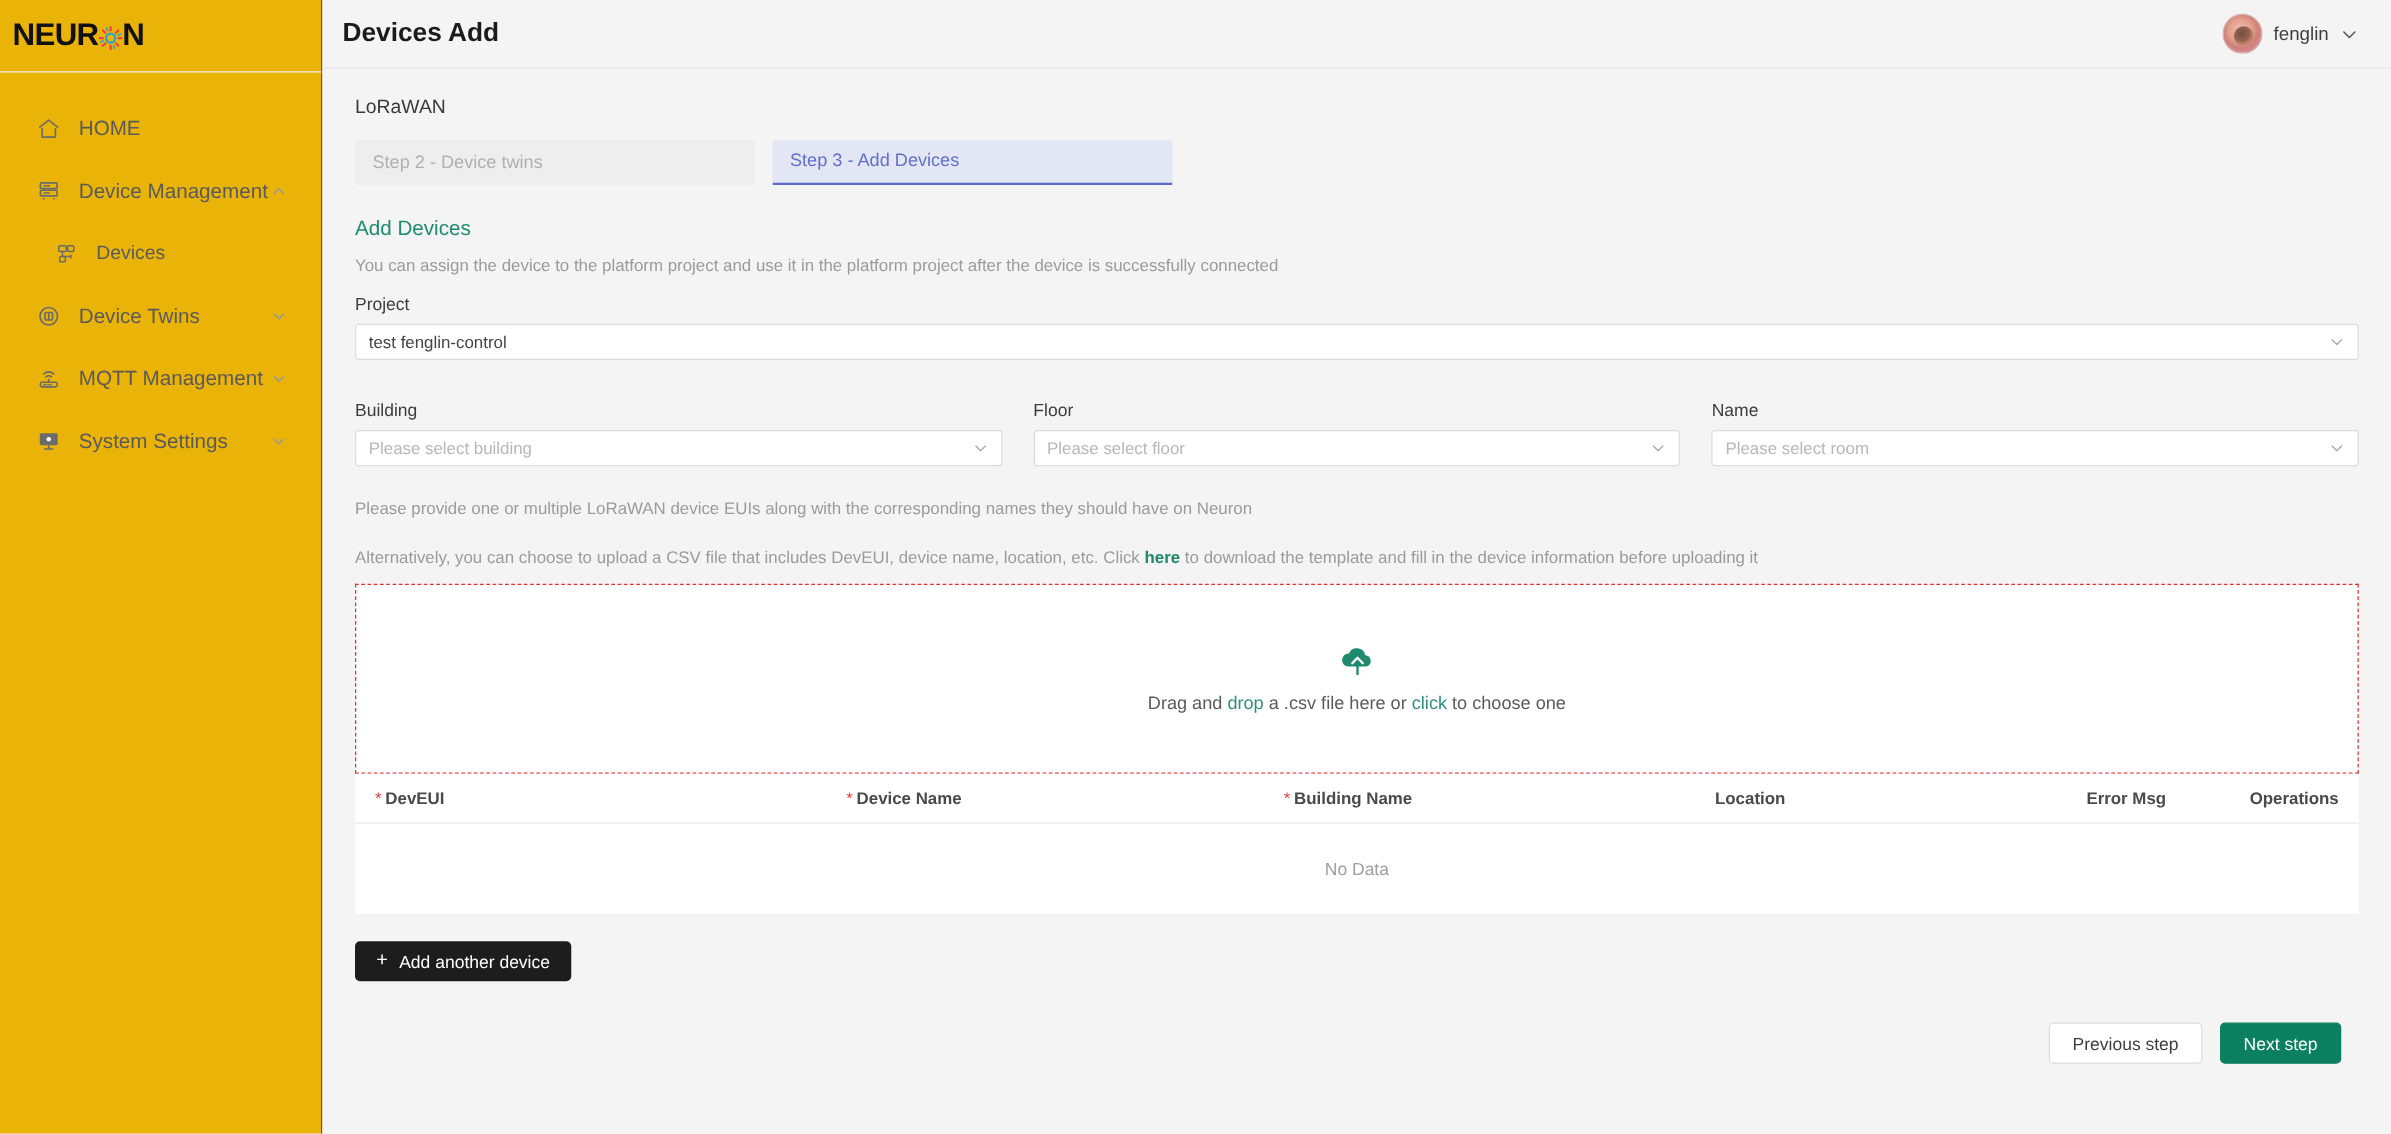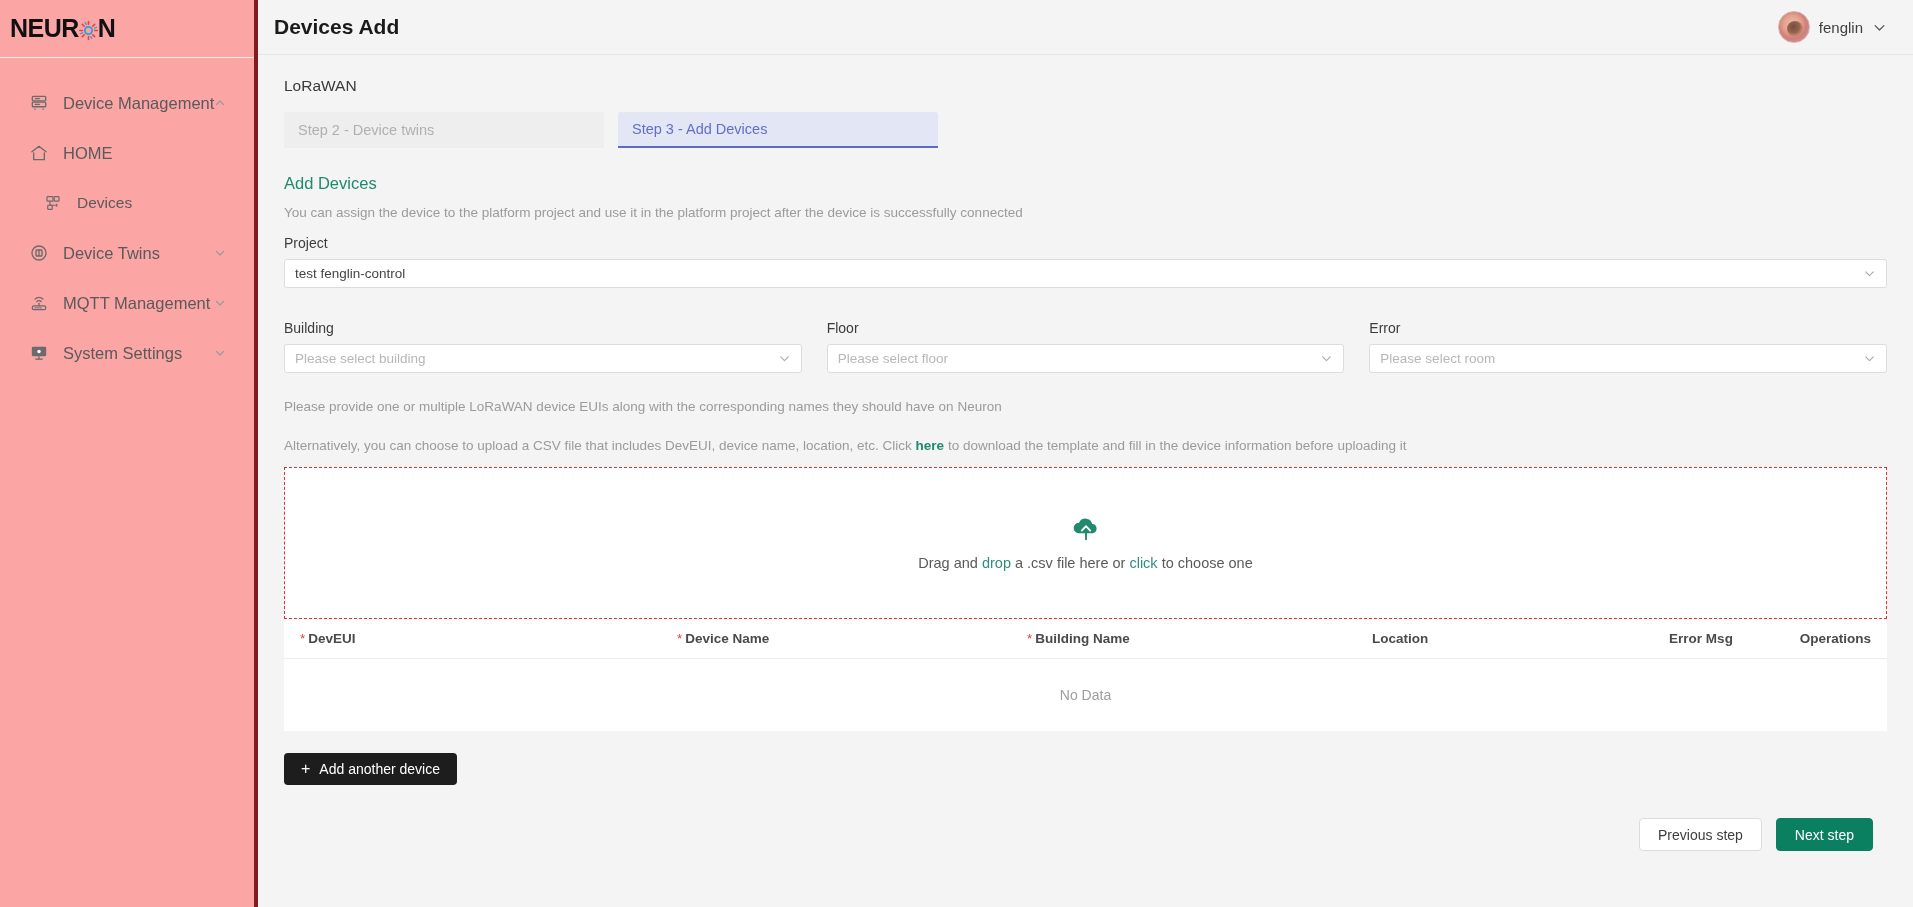--- a/index.html
+++ b/index.html
@@ -7,22 +7,22 @@
     width: 1913px; height: 907px;
     font-family: "Liberation Sans", sans-serif;
     background: #ffffff;
     overflow: hidden;
   }
   .app { display: flex; width: 1913px; height: 907px; }
 
   
   .sidebar {
     width: 258px; min-width: 258px; height: 907px;
-    background: #fca5a5;
-    border-right: 4px solid #7f1d1d;
+    background: #eab308;
+    border-right: 1px solid #7f1d1d;
     display: flex; flex-direction: column;
   }
   .logo-wrap {
     height: 58px; display: flex; align-items: center;
     padding-left: 10px;
     border-bottom: 1px solid #eeeeee;
   }
   .logo { display: flex; align-items: center; }
   .logo-text {
     font-size: 25px; font-weight: bold; letter-spacing: -0.5px;
@@ -199,45 +199,45 @@
           </svg>
         </span>
         <span class="logo-text">N</span>
       </div>
     </div>
 
     <div class="nav">
 
       <div class="nav-item">
         <span class="nav-icon">
+          <svg viewBox="0 0 24 24" width="20" height="20" fill="none" stroke="currentColor" stroke-width="1.6" stroke-linecap="round" stroke-linejoin="round">
+            <path d="M3.5 10.5 12 3.8l8.5 6.7"></path>
+              <path d="M5.6 12v8h12.8v-8"></path>
+          </svg>
+        </span>
+        <span class="nav-label">HOME</span>
+      </div>
+
+      <div class="nav-item">
+        <span class="nav-icon">
           <svg viewBox="0 0 24 24" width="20" height="20" fill="none" stroke="currentColor" stroke-width="1.6" stroke-linejoin="round">
             <rect x="4" y="4" width="16" height="5.5" rx="1"></rect>
             <rect x="4" y="11" width="16" height="5.5" rx="1"></rect>
             <line x1="7" y1="6.7" x2="13" y2="6.7"></line>
             <line x1="7" y1="13.7" x2="13" y2="13.7"></line>
             <line x1="7" y1="18.5" x2="7" y2="20"></line>
             <line x1="17" y1="18.5" x2="17" y2="20"></line>
           </svg>
         </span>
         <span class="nav-label">Device Management</span>
         <span class="nav-chev">
           <svg viewBox="0 0 24 24" width="12" height="12" fill="none" stroke="currentColor" stroke-width="2.4" stroke-linecap="round" stroke-linejoin="round">
               <polyline points="5 15 12 8 19 15"></polyline>
             </svg>
         </span>
-      </div>
-
-      <div class="nav-item">
-        <span class="nav-icon">
-          <svg viewBox="0 0 24 24" width="20" height="20" fill="none" stroke="currentColor" stroke-width="1.6" stroke-linecap="round" stroke-linejoin="round">
-            <path d="M3.5 10.5 12 3.8l8.5 6.7"></path>
-              <path d="M5.6 12v8h12.8v-8"></path>
-          </svg>
-        </span>
-        <span class="nav-label">HOME</span>
       </div>
 
       <div class="nav-item sub">
         <span class="nav-icon">
           <svg viewBox="0 0 24 24" width="18" height="18" fill="none" stroke="currentColor" stroke-width="1.6" stroke-linejoin="round">
             <rect x="4" y="3.5" width="8" height="6" rx="1"></rect>
             <rect x="13.5" y="3.5" width="6.5" height="6" rx="1"></rect>
             <path d="M8 9.5v5.5h9"></path>
             <rect x="5" y="15" width="6" height="5.5" rx="1"></rect>
             <line x1="17" y1="13" x2="17" y2="17"></line>
@@ -365,21 +365,21 @@
             <div class="select">
               <span class="val ph">Please select floor</span>
               <span class="sel-chev">
                 <svg viewBox="0 0 24 24" width="13" height="13" fill="none" stroke="currentColor" stroke-width="2" stroke-linecap="round" stroke-linejoin="round">
                     <polyline points="5 9 12 16 19 9"></polyline>
                   </svg>
               </span>
             </div>
           </div>
           <div>
-            <div class="field-label">Error</div>
+            <div class="field-label">Name</div>
             <div class="select">
               <span class="val ph">Please select room</span>
               <span class="sel-chev">
                 <svg viewBox="0 0 24 24" width="13" height="13" fill="none" stroke="currentColor" stroke-width="2" stroke-linecap="round" stroke-linejoin="round">
                     <polyline points="5 9 12 16 19 9"></polyline>
                   </svg>
               </span>
             </div>
           </div>
         </div>

